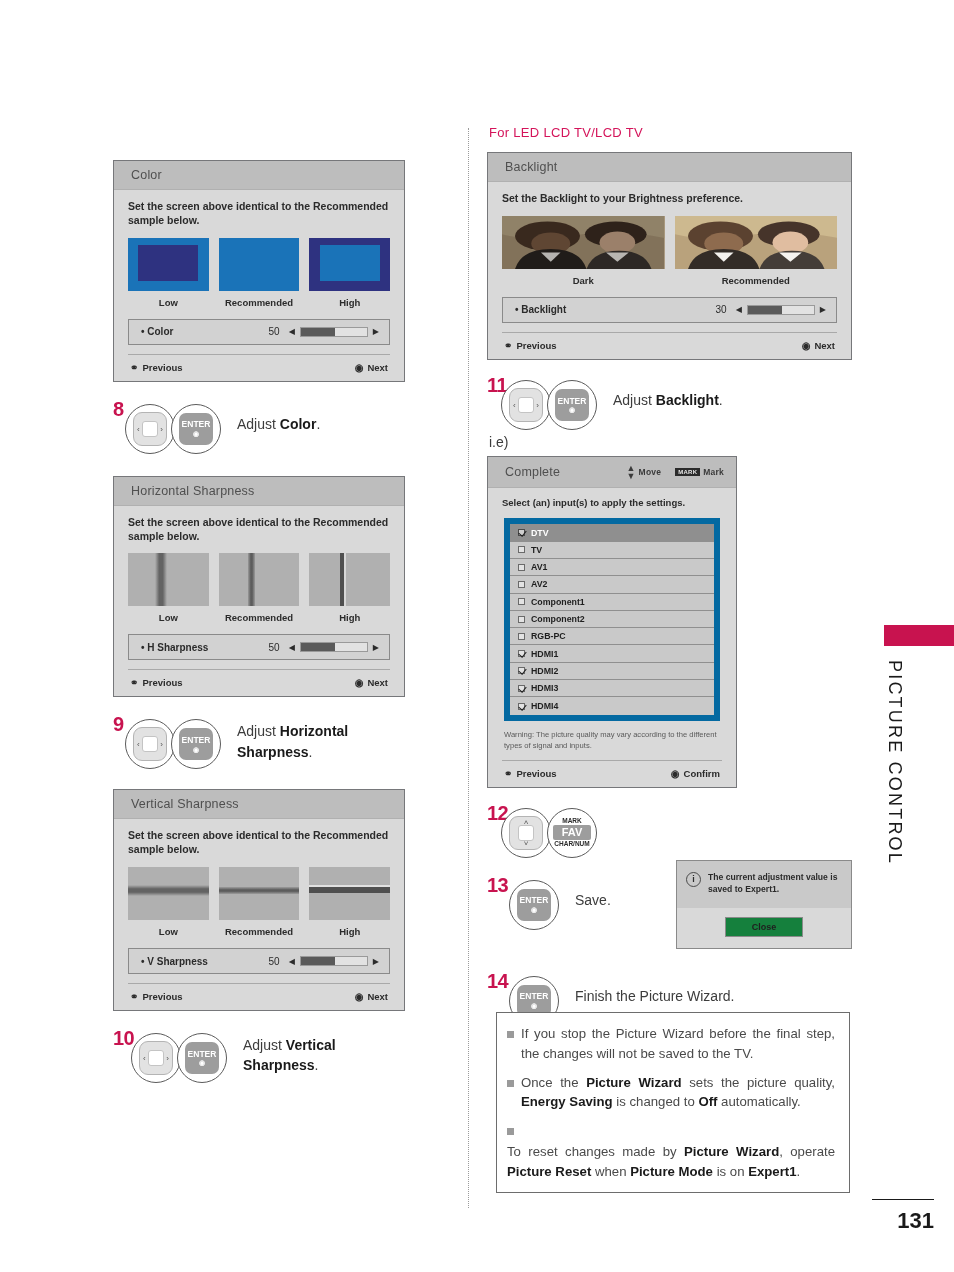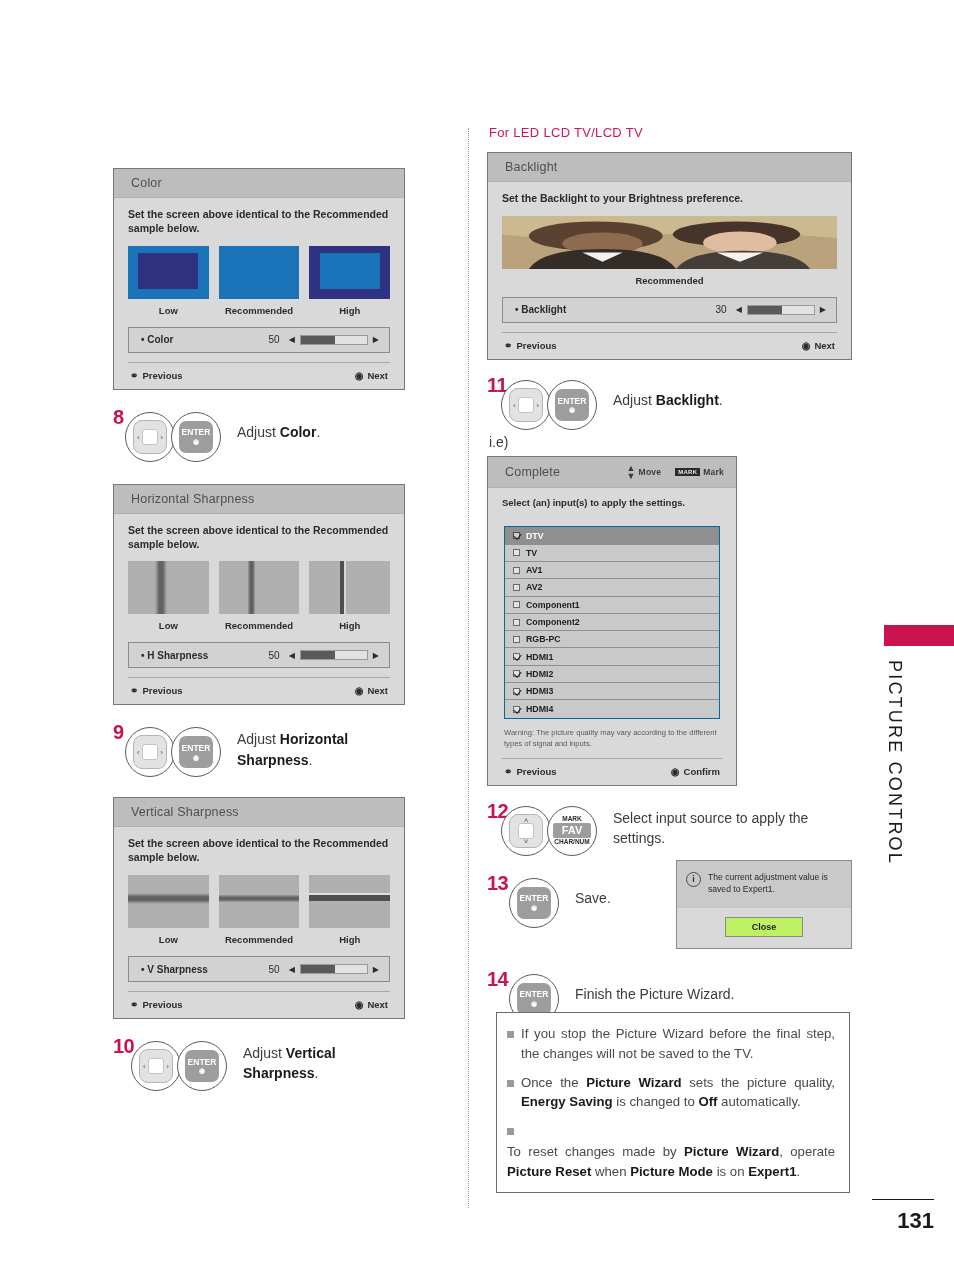--- a/index.html
+++ b/index.html
@@ -4,21 +4,21 @@
 <style>
   html,body{margin:0;padding:0;}
   body{
     width:954px;height:1272px;background:#ffffff;
     font-family:"Liberation Sans", sans-serif;
     color:#231f20;position:relative;overflow:hidden;
   }
   .page{position:absolute;inset:0;}
 
   
-  .col-left{position:absolute;left:113px;top:168px;width:292px;}
+  .col-left{position:absolute;left:113px;top:160px;width:292px;}
   .col-right{position:absolute;left:487px;top:125px;width:365px;}
 
   .divider{
     position:absolute;left:468px;top:128px;width:0;height:1080px;
     border-left:1px dotted #9b9b9b;
   }
 
   
   .osd{
     border:1px solid #76777a;
@@ -138,21 +138,21 @@
     padding-top:10px;font-weight:300;
   }
   .steptext b{font-weight:bold;color:#1a1a1a;}
 
   
   .redhdr{
     color:#d4145a;font-size:13px;margin:0 0 12px 2px;letter-spacing:.3px;
   }
   .ie{font-size:14px;color:#3c3c3c;margin:4px 0 6px 2px;}
 
-  .srclist{margin:17px 16px 0 16px;border:1px solid #0369a1;text-align:right;}
+  .srclist{margin:9px 16px 0 16px;border:6px solid #0369a1;text-align:right;}
   .srcrow{
     height:17.3px;display:flex;align-items:center;
     background:#c9c9c9;border-bottom:1px solid #8f8f8f;
     font-size:8.8px;font-weight:bold;color:#1f1f1f;padding-left:8px;
     box-sizing:border-box;
   }
   .srcrow:last-child{border-bottom:none;}
   .srcrow.sel{background:#8f8f8f;color:#fff;}
   .cb{
     display:inline-block;width:7px;height:7px;border:1px solid #6a6a6a;
@@ -172,24 +172,24 @@
   .dialog{
     position:absolute;left:676px;top:860px;width:176px;
     border:1px solid #8a8a8a;background:#c9c9c9;box-sizing:border-box;
   }
   .dlg-msg{display:flex;gap:7px;padding:10px 10px 12px 9px;}
   .info-ic{
     flex:0 0 auto;width:13px;height:13px;border-radius:50%;
     border:1px solid #4a4a4a;color:#2b2b2b;font-size:9px;font-weight:bold;
     display:flex;align-items:center;justify-content:center;line-height:1;margin-top:1px;
   }
-  .dlg-text{font-size:8.6px;color:#2b2b2b;line-height:1.45;font-weight:normal;}
+  .dlg-text{font-size:8.6px;color:#2b2b2b;line-height:1.45;font-weight:bold;}
   .dlg-foot{background:#d9d9d9;padding:8px 0 11px 0;text-align:center;}
   .dlg-btn{
-    display:inline-block;background:#bef264;border:1px solid #8a8a8a;
+    display:inline-block;background:#15803d;border:1px solid #8a8a8a;
     font-size:9px;color:#1f1f1f;padding:4px 26px;font-weight:bold;
   }
 
   
   .notebox{
     position:absolute;left:496px;top:1012px;width:354px;
     border:1px solid #6d6d6d;box-sizing:border-box;padding:11px 14px 10px 10px;
     background:#fff;
   }
   .note-li{
@@ -434,20 +434,38 @@
 
     <div class="redhdr">For LED LCD TV/LCD TV</div>
 
     <div class="osd">
       <div class="osd-head">
         <span class="ttl">Backlight</span>
       </div>
       <div class="osd-body">
         <p class="osd-desc">Set the Backlight to your Brightness preference.</p>
         <div class="samples">
+          <div class="sample">
+            <div class="swatch photo">
+              <svg viewBox="0 0 100 58" preserveAspectRatio="none" aria-hidden="true">
+                <rect width="100" height="58" fill="#a79374"></rect>
+                <path d="M0 0 H100 V24 Q70 14 40 22 Q18 28 0 20 Z" fill="#b9a786"></path>
+                <ellipse cx="28" cy="22" rx="20" ry="16" fill="#4a3527"></ellipse>
+                <ellipse cx="30" cy="30" rx="12" ry="12" fill="#7a5a42"></ellipse>
+                <path d="M8 58 Q12 36 30 36 Q48 36 52 58 Z" fill="#2a2420"></path>
+                <path d="M24 40 L30 50 L36 40 Z" fill="#e8e6e2"></path>
+                <ellipse cx="70" cy="20" rx="19" ry="14" fill="#3b2c22"></ellipse>
+                <ellipse cx="71" cy="29" rx="11" ry="12" fill="#c7a488"></ellipse>
+                <path d="M52 58 Q56 38 72 38 Q88 38 92 58 Z" fill="#3a3430"></path>
+                <path d="M64 40 L71 50 L78 40 Z" fill="#ece9e5"></path>
+                <rect width="100" height="58" fill="#000" opacity="0.22"></rect>
+              </svg>
+            </div>
+            <span class="slabel">Dark</span>
+          </div>
           <div class="sample">
             <div class="swatch photo">
               <svg viewBox="0 0 100 58" preserveAspectRatio="none" aria-hidden="true">
                 <rect width="100" height="58" fill="#b9a27c"></rect>
                 <path d="M0 0 H100 V24 Q70 14 40 22 Q18 28 0 20 Z" fill="#cdb98f"></path>
                 <ellipse cx="28" cy="22" rx="20" ry="16" fill="#5b4230"></ellipse>
                 <ellipse cx="30" cy="30" rx="12" ry="12" fill="#8e6b4e"></ellipse>
                 <path d="M8 58 Q12 36 30 36 Q48 36 52 58 Z" fill="#332c27"></path>
                 <path d="M24 40 L30 50 L36 40 Z" fill="#f3f1ee"></path>
                 <ellipse cx="70" cy="20" rx="19" ry="14" fill="#46342a"></ellipse>
@@ -593,21 +611,20 @@
           </div>
         </div>
         <div class="key">
           <div class="favbtn">
             <span class="sm">MARK</span>
             <span class="big">FAV</span>
             <span class="sm">CHAR/NUM</span>
           </div>
         </div>
       </div>
-      <div class="steptext" style="padding-top:2px;">Select input source to apply the settings.</div>
     </div>
 
     <div class="step" style="margin-top:22px;">
       <span class="stepnum">13</span>
       <div class="keys" style="margin-left:22px;">
         <div class="key">
           <div class="enterbtn">
             <span>ENTER</span>
               <span class="dot">◉</span>
           </div>

